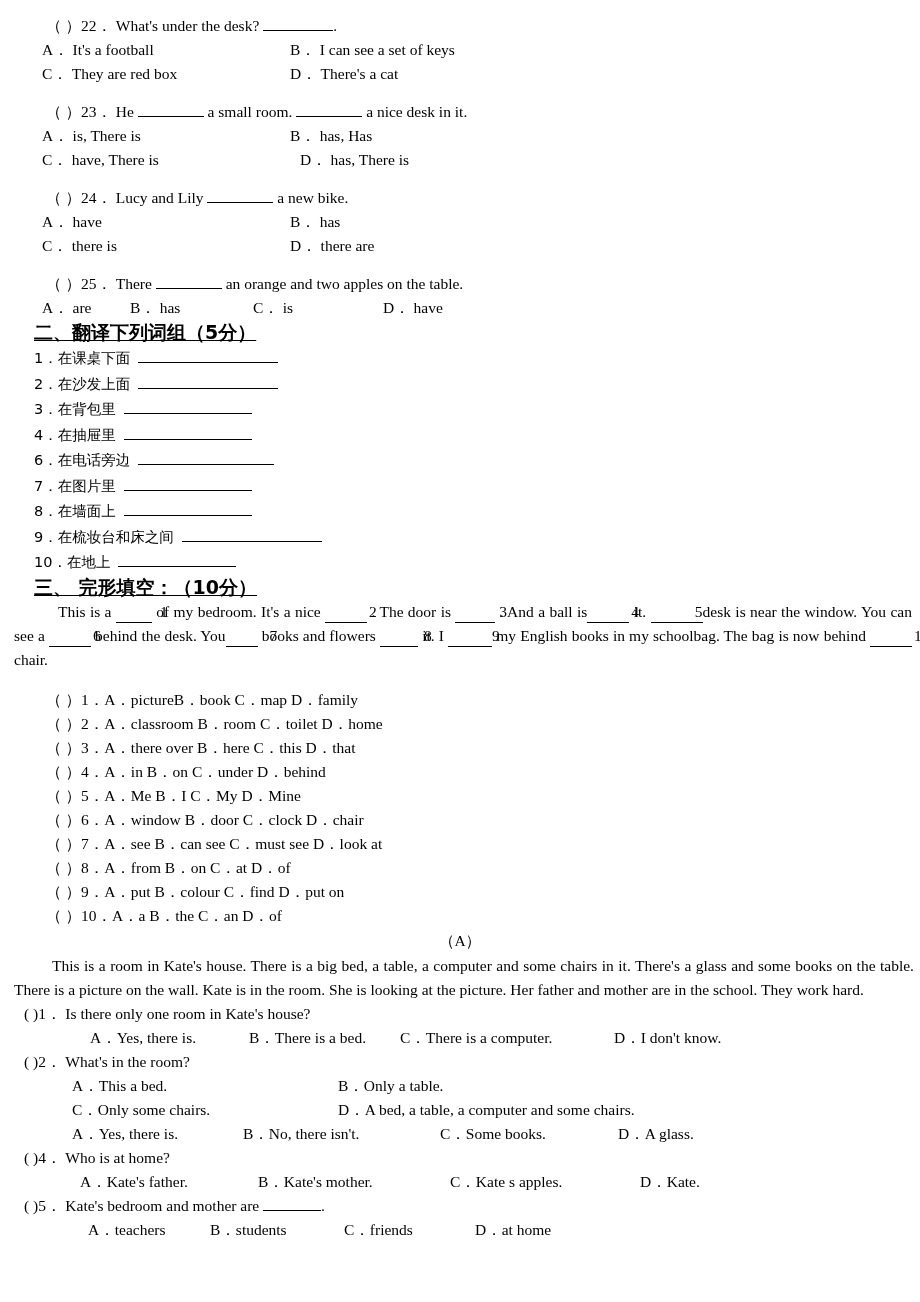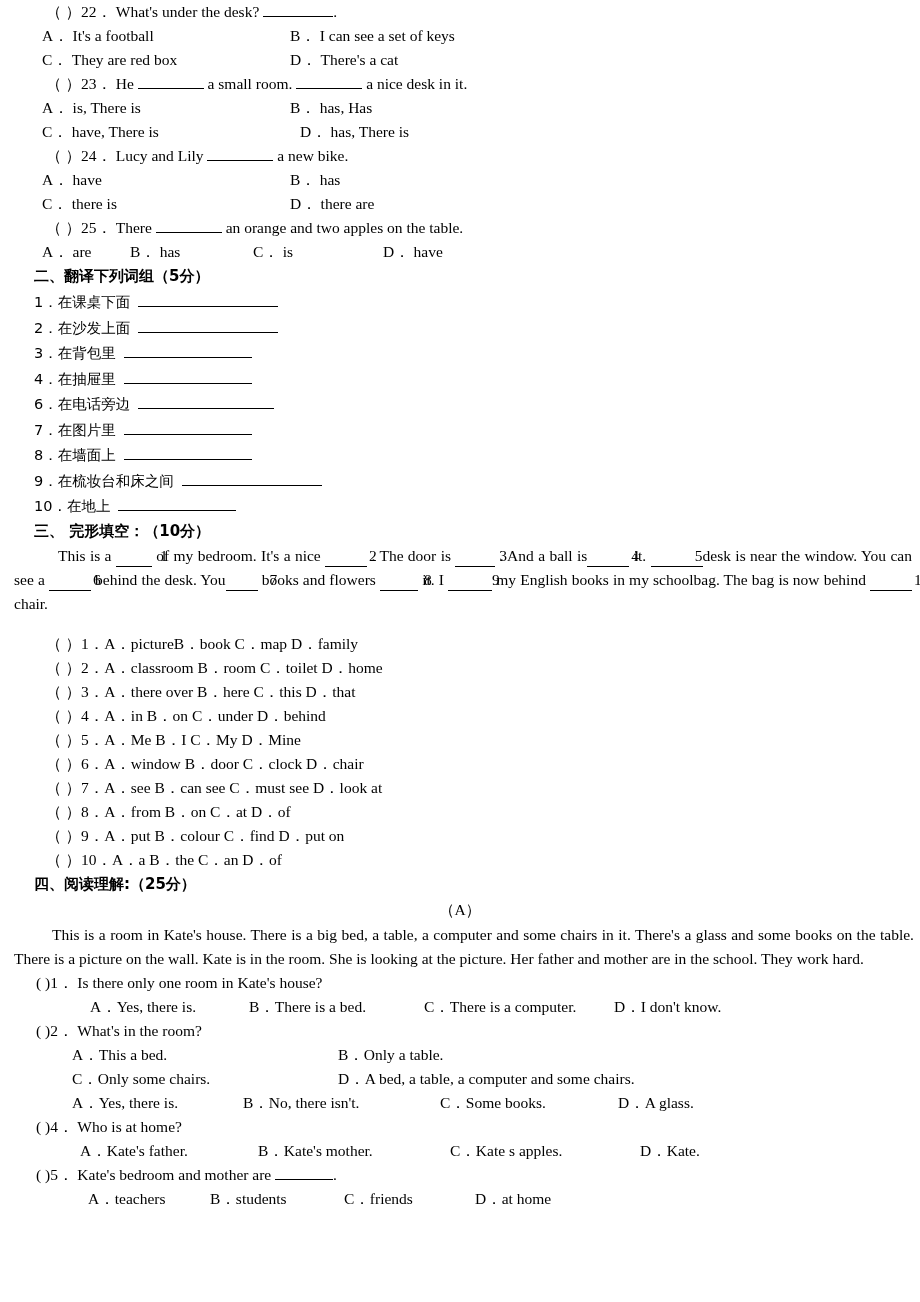--- a/index.html
+++ b/index.html
@@ -21,42 +21,42 @@
     height: 1302px;
     padding: 0;
   }
   .line {
     position: relative;
     line-height: 24px;
     height: 24px;
     white-space: nowrap;
   }
   .mc-line { padding-left: 42px; }
-  .mc-q { padding-left: 46px; }
+  .mc-q { padding-left: 46px; margin-top: 14px; }
   .blank-ul {
     display: inline-block;
     border-bottom: 1px solid #000;
     height: 14px;
     vertical-align: baseline;
   }
   .opt-col {
     position: absolute;
     top: 0;
   }
   .sec-head {
     font-weight: bold;
     font-family: "Liberation Serif", "DejaVu Serif", serif;
     line-height: 25px;
     height: 25px;
     padding-left: 34px;
     font-size: 15.5px;
     white-space: nowrap;
   }
   .zh { font-family: "DejaVu Sans", sans-serif; font-size: 14.5px; }
-  .zh-b { font-family: "DejaVu Sans", sans-serif; font-weight: bold; font-size: 15px; }
+  .zh-b { font-family: "DejaVu Sans", sans-serif; font-weight: bold; font-size: 19px; text-decoration: underline; }
   .trans-line {
     line-height: 25.5px;
     height: 25.5px;
     padding-left: 34px;
     white-space: nowrap;
   }
   .trans-ul {
     display: inline-block;
     border-bottom: 1px solid #000;
     height: 13px;
@@ -94,21 +94,21 @@
   }
   .read-body {
     line-height: 24px;
     padding: 0 6px 0 14px;
     text-align: justify;
   }
   .read-body p { margin: 0; text-indent: 38px; }
   .rq-line {
     line-height: 24px;
     height: 24px;
-    padding-left: 36px;
+    padding-left: 24px;
     white-space: nowrap;
   }
   .rq-opts {
     line-height: 24px;
     height: 24px;
     padding-left: 54px;
     white-space: nowrap;
     position: relative;
   }
   .rq-opt {
@@ -212,35 +212,34 @@
     <div class="cloze-opt-line"><span>（      ）3．</span><span>A．there over  B．here C．this  D．that</span></div>
     <div class="cloze-opt-line"><span>（      ）4．</span><span>A．in      B．on   C．under      D．behind</span></div>
     <div class="cloze-opt-line"><span>（      ）5．</span><span>A．Me   B．I    C．My  D．Mine</span></div>
     <div class="cloze-opt-line"><span>（      ）6．</span><span>A．window    B．door C．clock D．chair</span></div>
     <div class="cloze-opt-line"><span>（      ）7．</span><span>A．see    B．can see   C．must see  D．look at</span></div>
     <div class="cloze-opt-line"><span>（      ）8．</span><span>A．from B．on   C．at   D．of</span></div>
     <div class="cloze-opt-line"><span>（      ）9．</span><span>A．put   B．colour    C．find D．put on</span></div>
     <div class="cloze-opt-line"><span>（      ）10．</span><span>A．a    B．the  C．an   D．of</span></div>
   </div>
 
-  <div class="sec-head zh-b">四、阅读理解:（25分）</div>
 
   <div class="center-a">（A）</div>
 
   <div class="read-body">
     <p>This is a room in Kate's house. There is a big bed, a table, a computer and some chairs in it. There's a glass and some books on the table. There is a picture on the wall. Kate is in the room. She is looking at the picture. Her father and mother are in the school. They work hard.</p>
   </div>
 
   <div class="rq-line">
     <span>(    )1．</span>&nbsp;<span>Is there only one room in Kate's house?</span>
   </div>
   <div class="rq-opts">
     <span class="rq-opt" style="left:90px"><span>A．</span><span>Yes, there is.</span></span>
     <span class="rq-opt" style="left:249px"><span>B．</span><span>There is a bed.</span></span>
-    <span class="rq-opt" style="left:424px"><span>C．</span><span>There is a computer.</span></span>
+    <span class="rq-opt" style="left:400px"><span>C．</span><span>There is a computer.</span></span>
     <span class="rq-opt" style="left:614px"><span>D．</span><span>I don't know.</span></span>
   </div>
 
   <div class="rq-line">
     <span>(    )2．</span>&nbsp;<span>What's in the room?</span>
   </div>
   <div class="rq-opts">
     <span class="rq-opt" style="left:72px"><span>A．</span><span>This a bed.</span></span>
     <span class="rq-opt" style="left:338px"><span>B．</span><span>Only a table.</span></span>
   </div>

